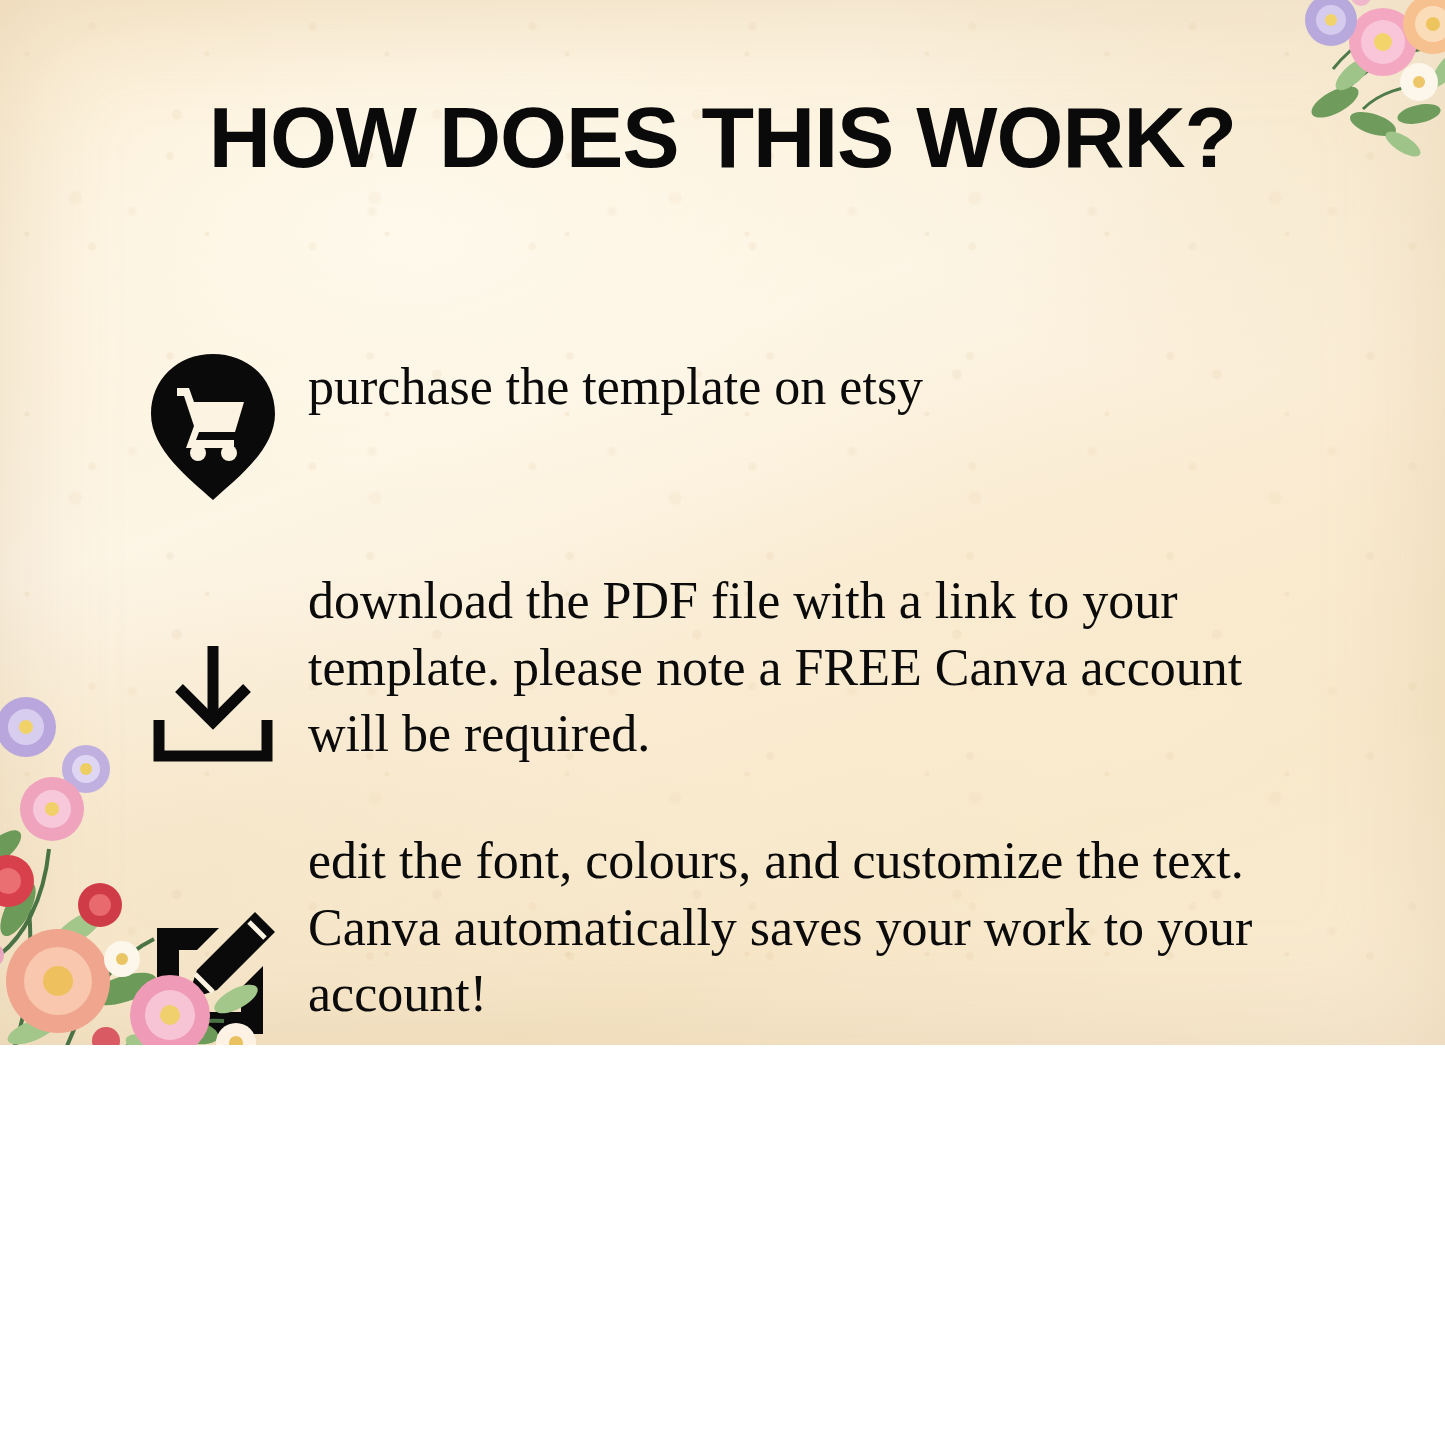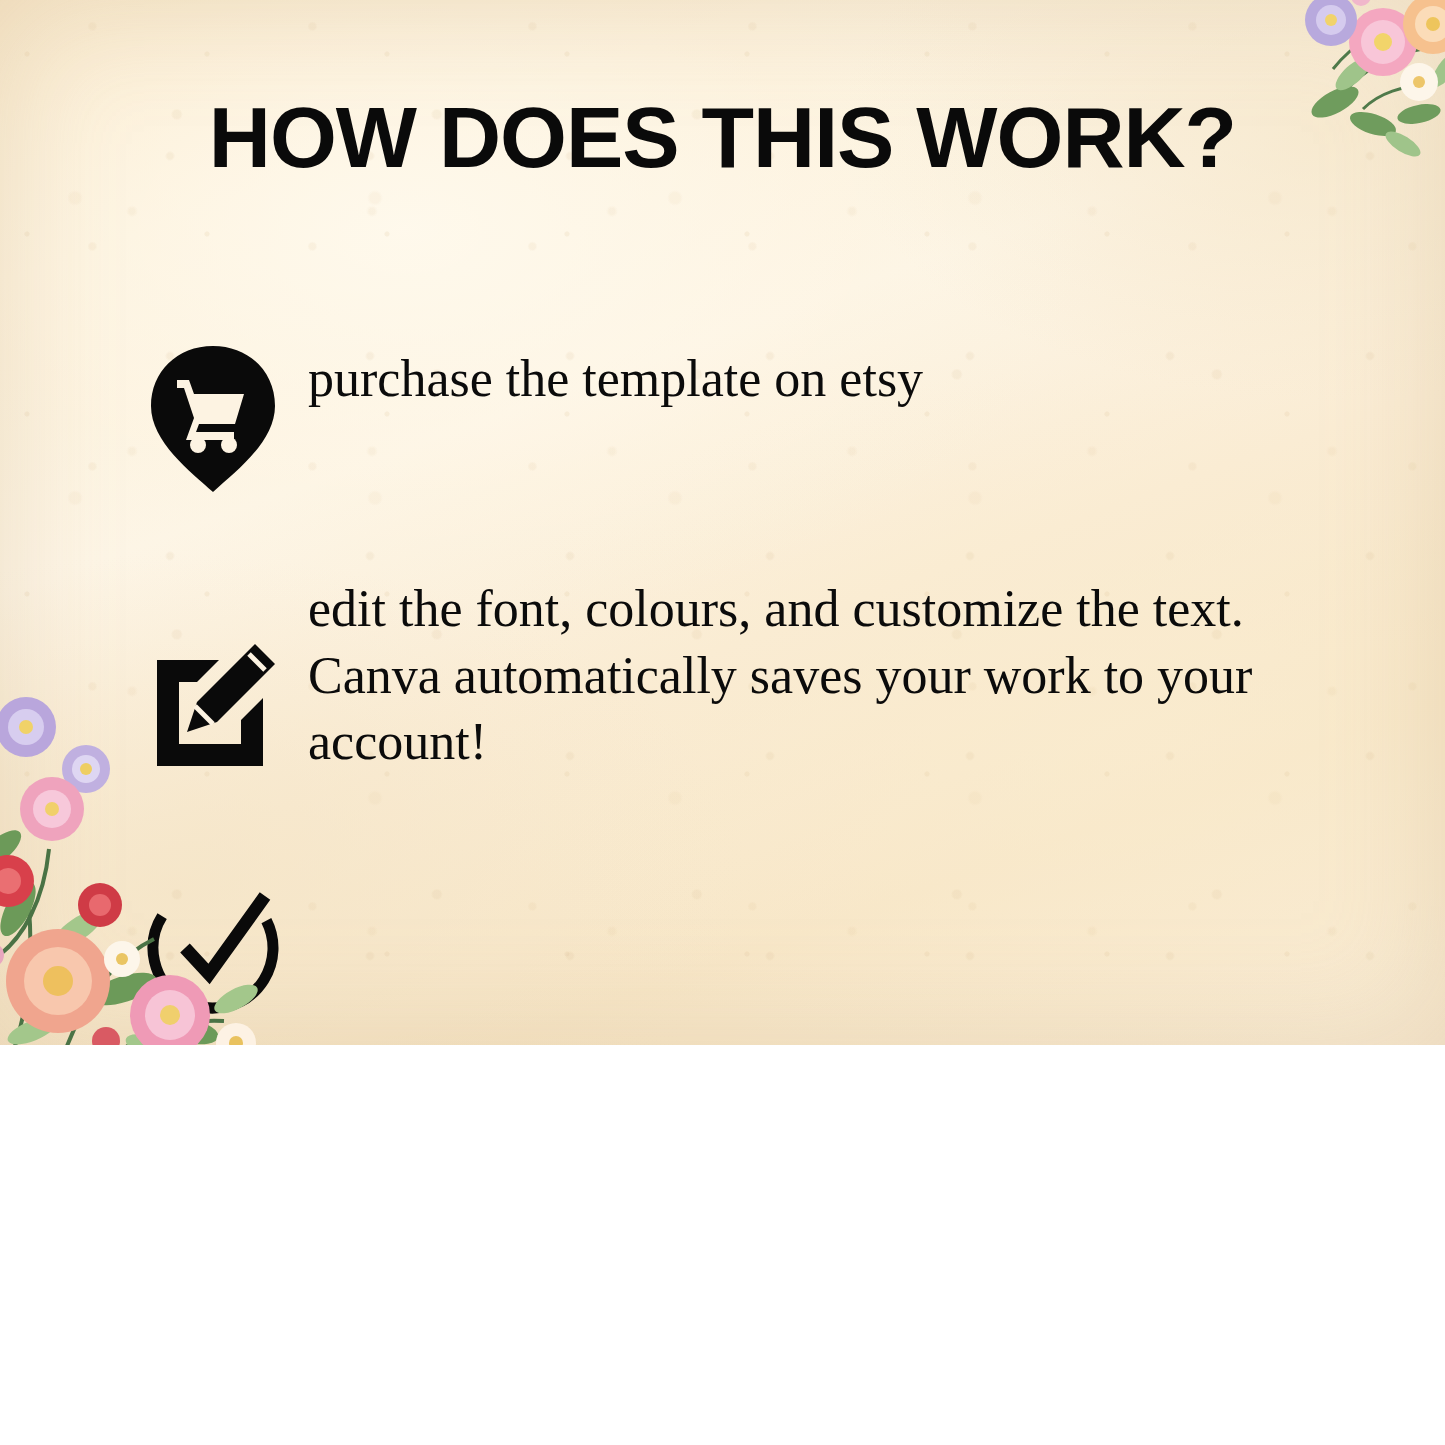--- a/index.html
+++ b/index.html
@@ -57,21 +57,21 @@
     font-family: "Liberation Sans", sans-serif;
     font-weight: bold;
     font-size: 86px;
     letter-spacing: -1px;
     color: #0a0a0a;
     z-index: 5;
   }
 
   .steps {
     position: absolute;
-    top: 344px;
+    top: 352px;
     left: 118px;
     width: 1230px;
     z-index: 5;
   }
   .step {
     display: flex;
     align-items: flex-start;
     margin-bottom: 52px;
   }
   .step-icon {
@@ -89,21 +89,21 @@
     color: #0b0b0b;
     padding-top: 2px;
     max-width: 1010px;
   }
 
   
   .step.s1 { margin-bottom: 64px; }
   .step.s1 .step-icon { padding-top: 0px; }
   .step.s2 { margin-bottom: 56px; }
   .step.s2 .step-icon { padding-top: 74px; }
-  .step.s3 { margin-bottom: 48px; align-items: flex-end; }
+  .step.s3 { margin-bottom: 48px; }
   .step.s3 .step-icon { padding-top: 78px; }
   .step.s4 .step-icon { padding-top: 54px; }
 
   
   .floral {
     position: absolute;
     z-index: 8;
     pointer-events: none;
   }
   .floral.top-right {
@@ -135,20 +135,32 @@
           <g fill="#fdf3e2">
             <path d="M34 36 h12 l5 14 h50 l-9 30 h-36 l-3 8 h38 v8 h-48 l8 -22 l-10 -30 h-7 z"></path>
             <circle cx="55" cy="101" r="8"></circle>
             <circle cx="86" cy="101" r="8"></circle>
           </g>
         </svg>
       </div>
       <div class="step-text">purchase the template on etsy</div>
     </div>
 
+    <div class="step s2">
+      <div class="step-icon">
+        <svg width="140" height="130" viewBox="0 0 140 130" aria-hidden="true">
+          <g fill="none" stroke="#0a0a0a" stroke-width="11" stroke-linecap="butt" stroke-linejoin="miter">
+            <line x1="70" y1="6" x2="70" y2="76"></line>
+            <polyline points="36,48 70,82 104,48"></polyline>
+            <polyline points="16,80 16,116 124,116 124,80"></polyline>
+          </g>
+        </svg>
+      </div>
+      <div class="step-text">download the PDF file with a link to your template. please note a FREE Canva account will be required.</div>
+    </div>
 
     <div class="step s3">
       <div class="step-icon">
         <svg width="140" height="140" viewBox="0 0 140 140" aria-hidden="true">
           <path d="M14 24 h62 l-22 22 h-18 v62 h62 v-24 l22 -22 v68 h-106 z" fill="#0a0a0a"></path>
           <path d="M44 96 l10 -30 l58 -58 l20 20 l-58 58 z" fill="#0a0a0a"></path>
           <path d="M106 18 l16 16" stroke="#fdf3e2" stroke-width="5" fill="none"></path>
           <path d="M52 70 l18 18" stroke="#fdf3e2" stroke-width="5" fill="none"></path>
         </svg>
       </div>

